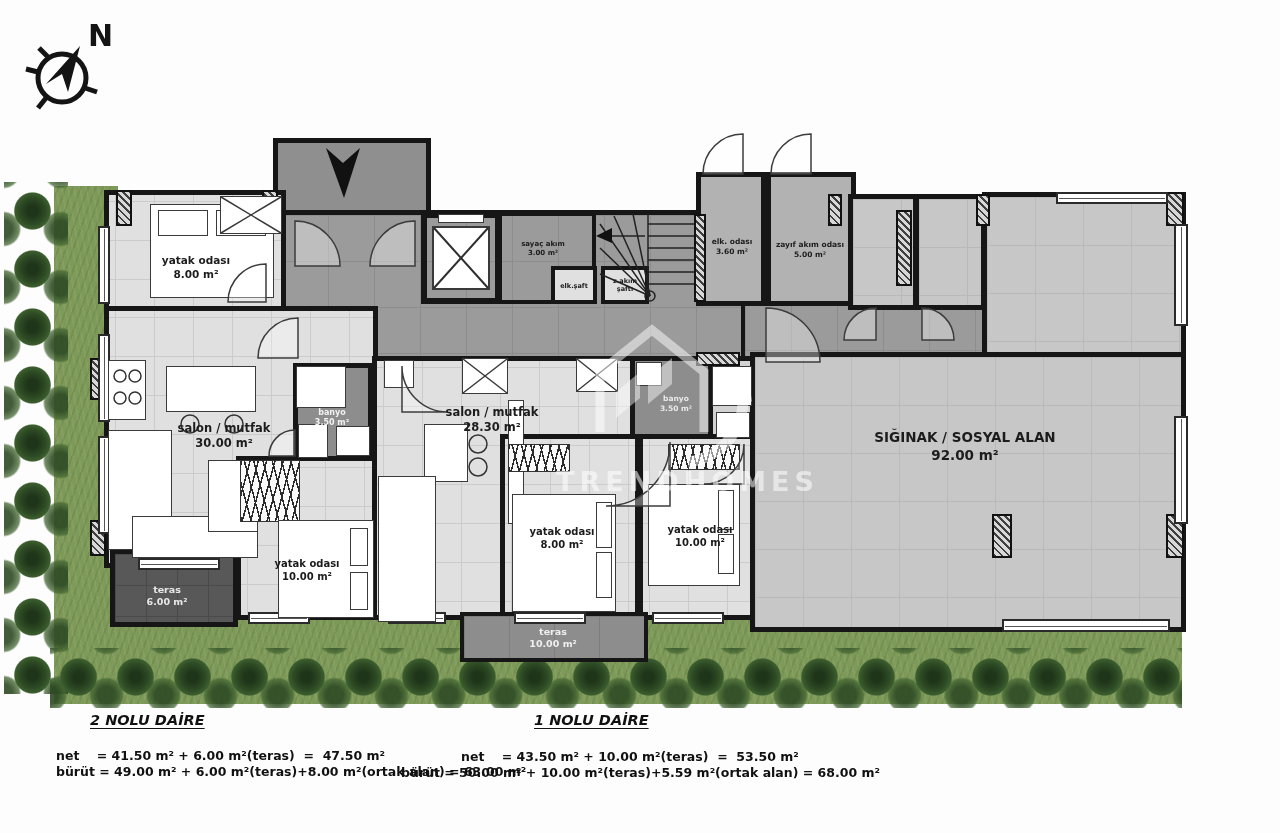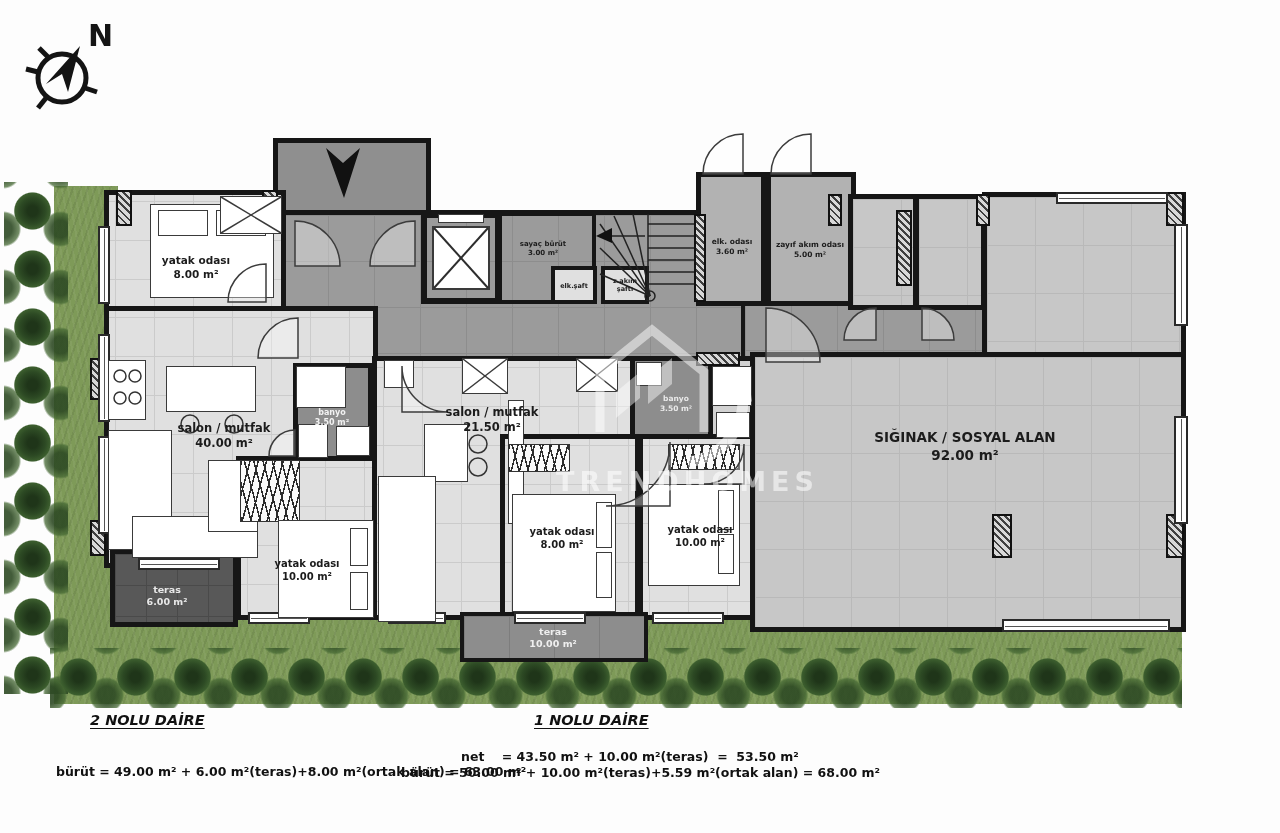--- a/index.html
+++ b/index.html
@@ -218,56 +218,56 @@
   </svg>
 
   <div class="wm-text" style="left:556px;top:466px">TRENDHOMES</div>
 
   <div class="lbl" style="left:196px;top:268px;font-size:10.5px">
     <span>yatak odası</span>
     <span>8.00 m²</span>
   </div>
   <div class="lbl" style="left:224px;top:436px;font-size:11.5px">
     <span>salon / mutfak</span>
-    <span>40.00 m²</span>
+    <span>30.00 m²</span>
   </div>
   <div class="lbl" style="left:332px;top:418px;font-size:8px;color:#f2f2f2">
     <span>banyo</span>
     <span>3.50 m²</span>
   </div>
   <div class="lbl" style="left:307px;top:570px;font-size:10px">
     <span>yatak odası</span>
     <span>10.00 m²</span>
   </div>
   <div class="lbl" style="left:167px;top:596px;font-size:9.5px;color:#e8e8e8">
     <span>teras</span>
     <span>6.00 m²</span>
   </div>
   <div class="lbl" style="left:543px;top:249px;font-size:7px">
-    <span>sayaç bürüt</span>
+    <span>sayaç akım</span>
     <span>3.00 m²</span>
   </div>
   <div class="lbl" style="left:574px;top:286px;font-size:6.5px">
     <span>elk.şaft</span>
   </div>
   <div class="lbl" style="left:625px;top:285px;font-size:6.5px">
     <span>z.akım</span>
     <span>şaftı</span>
   </div>
   <div class="lbl" style="left:732px;top:247px;font-size:7.5px">
     <span>elk. odası</span>
     <span>3.60 m²</span>
   </div>
   <div class="lbl" style="left:810px;top:250px;font-size:7.5px">
     <span>zayıf akım odası</span>
     <span>5.00 m²</span>
   </div>
   <div class="lbl" style="left:492px;top:420px;font-size:11.5px">
     <span>salon / mutfak</span>
-    <span>21.50 m²</span>
+    <span>28.30 m²</span>
   </div>
   <div class="lbl" style="left:676px;top:404px;font-size:7.5px;color:#e9e9e9;z-index:36">
     <span>banyo</span>
     <span>3.50 m²</span>
   </div>
   <div class="lbl" style="left:562px;top:538px;font-size:10px">
     <span>yatak odası</span>
     <span>8.00 m²</span>
   </div>
   <div class="lbl" style="left:700px;top:536px;font-size:10px">
@@ -277,18 +277,19 @@
   <div class="lbl" style="left:553px;top:638px;font-size:9.5px;color:#efefef">
     <span>teras</span>
     <span>10.00 m²</span>
   </div>
   <div class="lbl" style="left:965px;top:447px;font-size:13.5px;font-weight:600">
     <span>SIĞINAK / SOSYAL ALAN</span>
     <span>92.00 m²</span>
   </div>
 
   <div class="bt head" style="left:90px;top:712px">2 NOLU DAİRE</div>
+  <div class="bt line" style="left:56px;top:748px">net&nbsp;&nbsp;&nbsp;&nbsp;= 41.50 m² + 6.00 m²(teras)&nbsp;&nbsp;=&nbsp;&nbsp;47.50 m²</div>
   <div class="bt line" style="left:56px;top:764px">bürüt = 49.00 m² + 6.00 m²(teras)+8.00 m²(ortak alan) = 63.00 m²</div>
   <div class="bt head" style="left:534px;top:712px">1 NOLU DAİRE</div>
   <div class="bt line" style="left:461px;top:749px">net&nbsp;&nbsp;&nbsp;&nbsp;= 43.50 m² + 10.00 m²(teras)&nbsp;&nbsp;=&nbsp;&nbsp;53.50 m²</div>
   <div class="bt line" style="left:401px;top:765px">bürüt = 50.00 m² + 10.00 m²(teras)+5.59 m²(ortak alan) = 68.00 m²</div>
 
 </div>
 
 </body></html>

